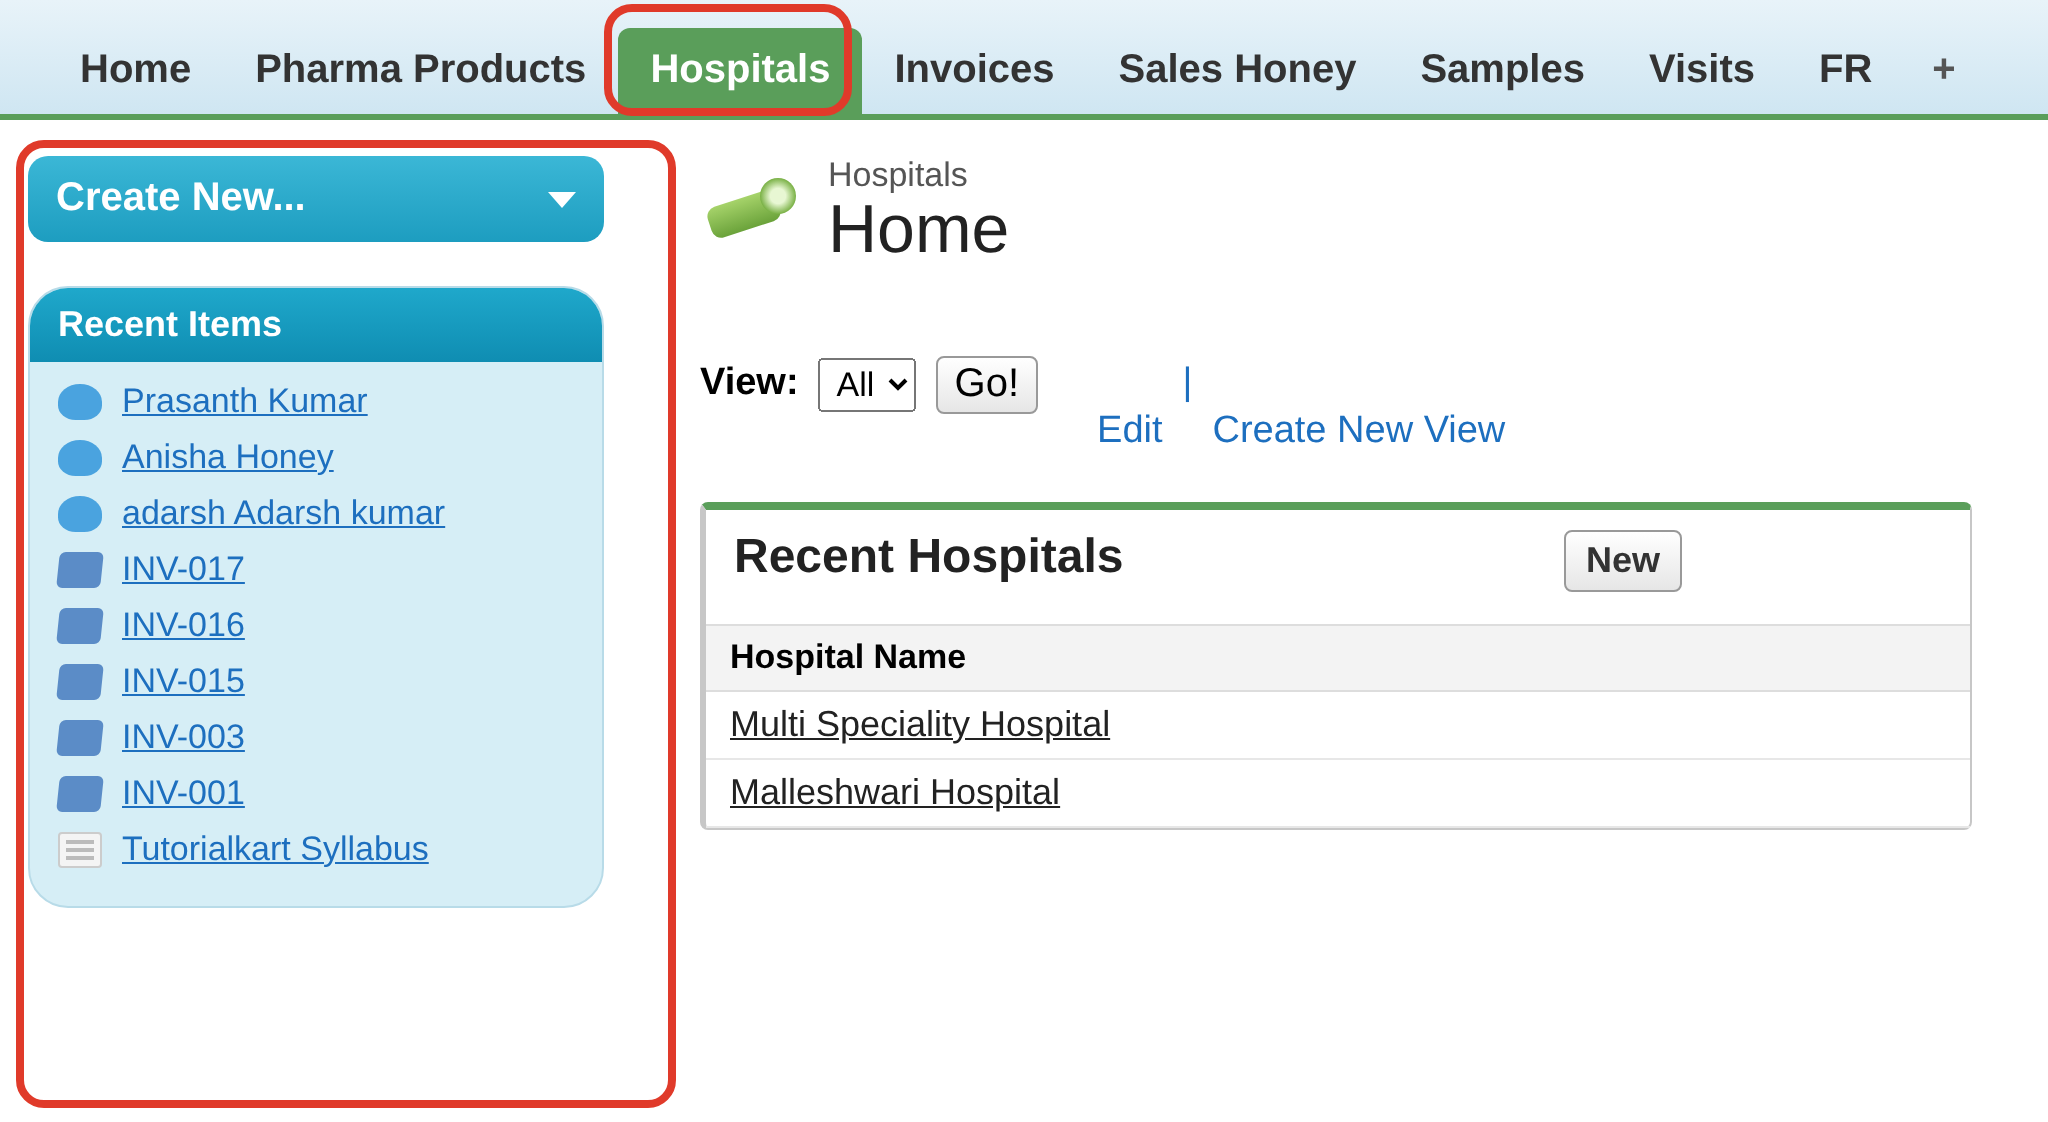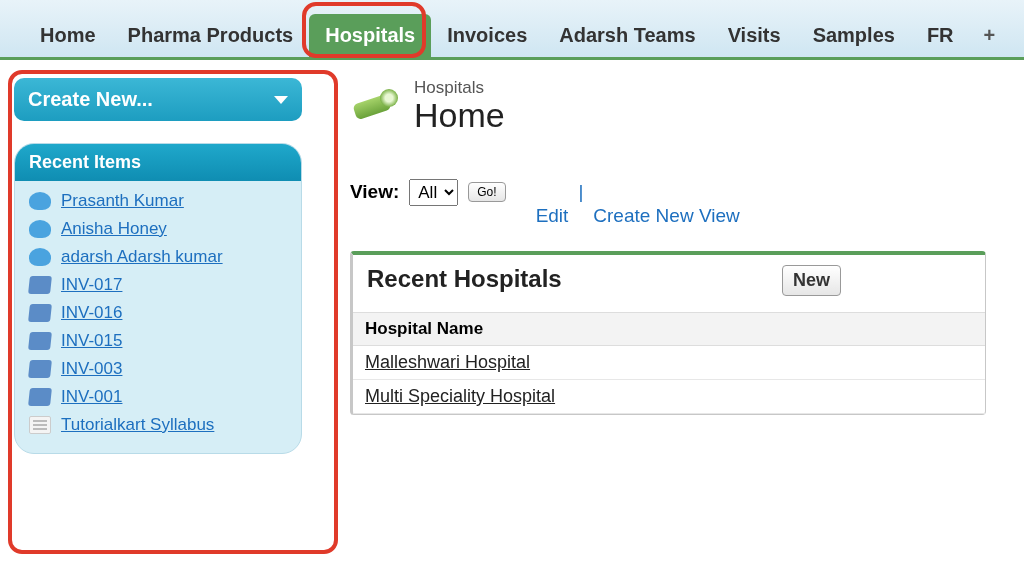--- a/index.html
+++ b/index.html
@@ -155,21 +155,21 @@
     color: #000;
     display:flex;
     align-items:center;
     gap: 10px;
   }
   .view-row select {
     font-size: 17px;
     padding: 2px 4px;
   }
   .view-row .go-btn {
-    font-size: 12px;
+    font-size: 20px;
     padding: 2px 8px;
     border: 1px solid #999;
     background: linear-gradient(to bottom,#fff,#e6e6e6);
     border-radius: 4px;
     cursor: pointer;
   }
   .view-row a {
     color: #1d6fbf;
     text-decoration: none;
     cursor:pointer;
@@ -253,23 +253,23 @@
   }
 </style>
 </head>
 <body>
 
 <div class="tabbar">
   <div class="tab">Home</div>
   <div class="tab">Pharma Products</div>
   <div class="tab active">Hospitals</div>
   <div class="tab">Invoices</div>
-  <div class="tab">Adarsh Teams</div>
+  <div class="tab">Sales Honey</div>
+  <div class="tab">Samples</div>
   <div class="tab">Visits</div>
-  <div class="tab">Samples</div>
   <div class="tab">FR</div>
   <div class="tab-plus">+</div>
 </div>
 
 <div class="content">
 
   <div class="sidebar">
     <div class="create-new">
       <span>Create New...</span>
       <span class="chev"></span>
@@ -350,24 +350,24 @@
         </div>
       </div>
       <table class="data">
         <thead>
           <tr>
               <th>Hospital Name</th>
             </tr>
         </thead>
         <tbody id="hosp-rows">
             <tr>
-              <td><a>Malleshwari Hospital</a></td>
+              <td><a>Multi Speciality Hospital</a></td>
             </tr>
             <tr>
-              <td><a>Multi Speciality Hospital</a></td>
+              <td><a>Malleshwari Hospital</a></td>
             </tr>
           </tbody>
       </table>
     </div>
 
   </div>
 </div>
 
 <div class="annot annot-tab"></div>
 <div class="annot annot-side"></div>

